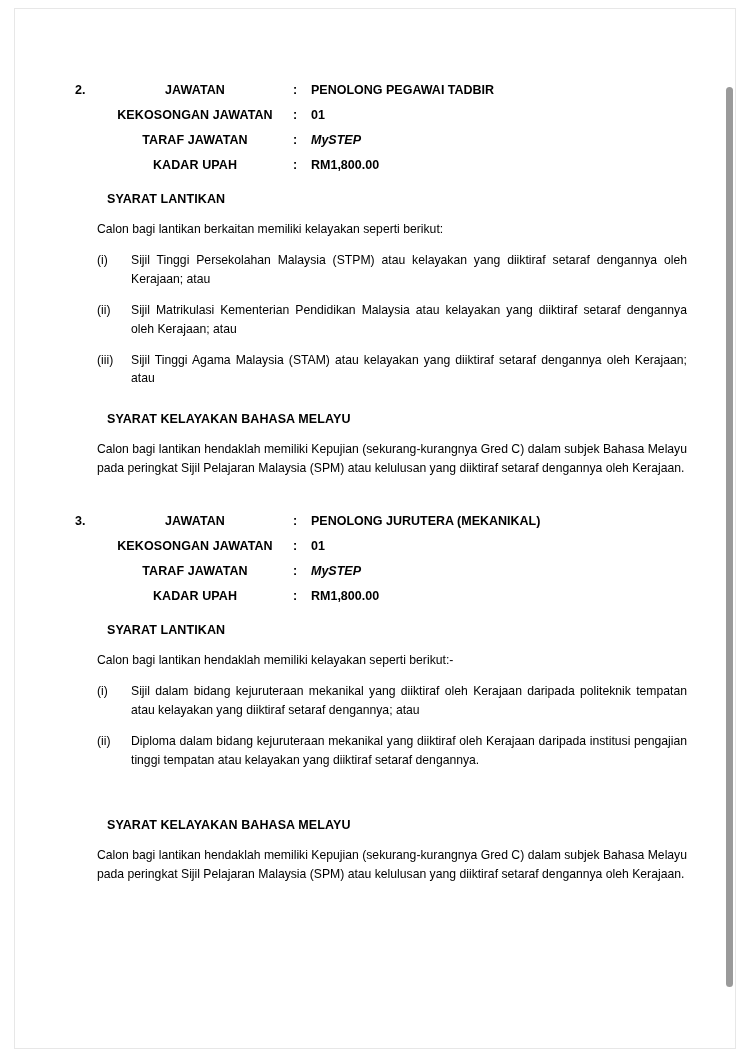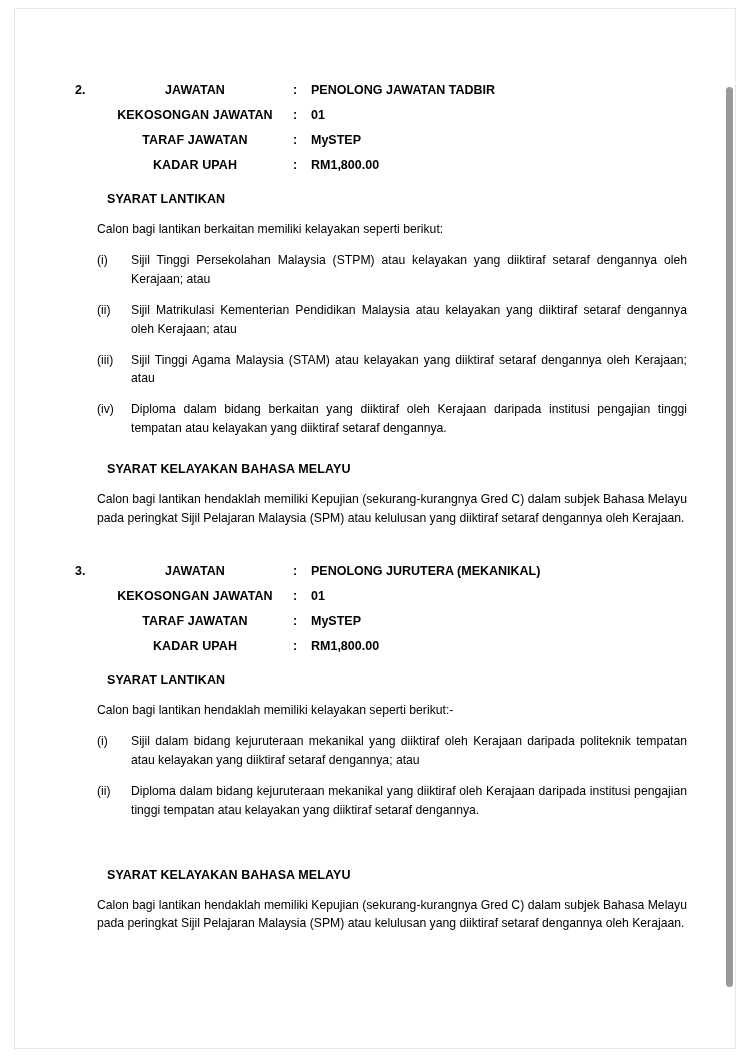--- a/index.html
+++ b/index.html
@@ -75,20 +75,21 @@
     width: 18px;
     flex: 0 0 18px;
     font-size: 12.5px;
     font-weight: bold;
   }
   .value {
     font-size: 12.5px;
     font-weight: bold;
   }
   .value.italic {
+    font-style: italic;
   }
   .subhead {
     margin-left: 46px;
     font-size: 12.5px;
     font-weight: bold;
     letter-spacing: 0.1px;
     margin-top: 20px;
     margin-bottom: 14px;
   }
   .subhead.spaced {
@@ -134,21 +135,21 @@
 <body>
 
 <div class="page">
   <div class="doc">
 
     <div class="entry">
       <div class="row">
         <div class="num">2.</div>
         <div class="label">JAWATAN</div>
         <div class="colon">:</div>
-        <div class="value">PENOLONG JAWATAN TADBIR</div>
+        <div class="value">PENOLONG PEGAWAI TADBIR</div>
       </div>
       <div class="row">
         <div class="num"></div>
         <div class="label">KEKOSONGAN JAWATAN</div>
         <div class="colon">:</div>
         <div class="value">01</div>
       </div>
       <div class="row">
         <div class="num"></div>
         <div class="label">TARAF JAWATAN</div>
@@ -170,24 +171,20 @@
           <span class="marker">(i)</span>
           <span class="item-text"><span>Sijil Tinggi Persekolahan Malaysia (STPM) atau kelayakan yang diiktiraf setaraf dengannya oleh Kerajaan; </span><b>atau</b></span>
         </li>
         <li class="list-item">
           <span class="marker">(ii)</span>
           <span class="item-text"><span>Sijil Matrikulasi Kementerian Pendidikan Malaysia atau kelayakan yang diiktiraf setaraf dengannya oleh Kerajaan; </span><b>atau</b></span>
         </li>
         <li class="list-item">
           <span class="marker">(iii)</span>
           <span class="item-text"><span>Sijil Tinggi Agama Malaysia (STAM)  atau kelayakan yang diiktiraf setaraf dengannya oleh Kerajaan; </span><b>atau</b></span>
-        </li>
-        <li class="list-item">
-          <span class="marker">(iv)</span>
-          <span class="item-text"><span>Diploma dalam bidang berkaitan yang diiktiraf oleh Kerajaan daripada institusi pengajian tinggi tempatan atau kelayakan yang diiktiraf setaraf dengannya.</span><b></b></span>
         </li>
       </ul>
 
       <div class="subhead spaced">SYARAT KELAYAKAN  BAHASA MELAYU</div>
       <div class="para">Calon bagi lantikan hendaklah memiliki Kepujian (sekurang-kurangnya Gred C) dalam subjek Bahasa Melayu pada peringkat Sijil Pelajaran Malaysia (SPM) atau kelulusan yang diiktiraf setaraf dengannya oleh  Kerajaan.</div>
     </div>
 
     <div class="entry">
       <div class="row">
         <div class="num">3.</div>

